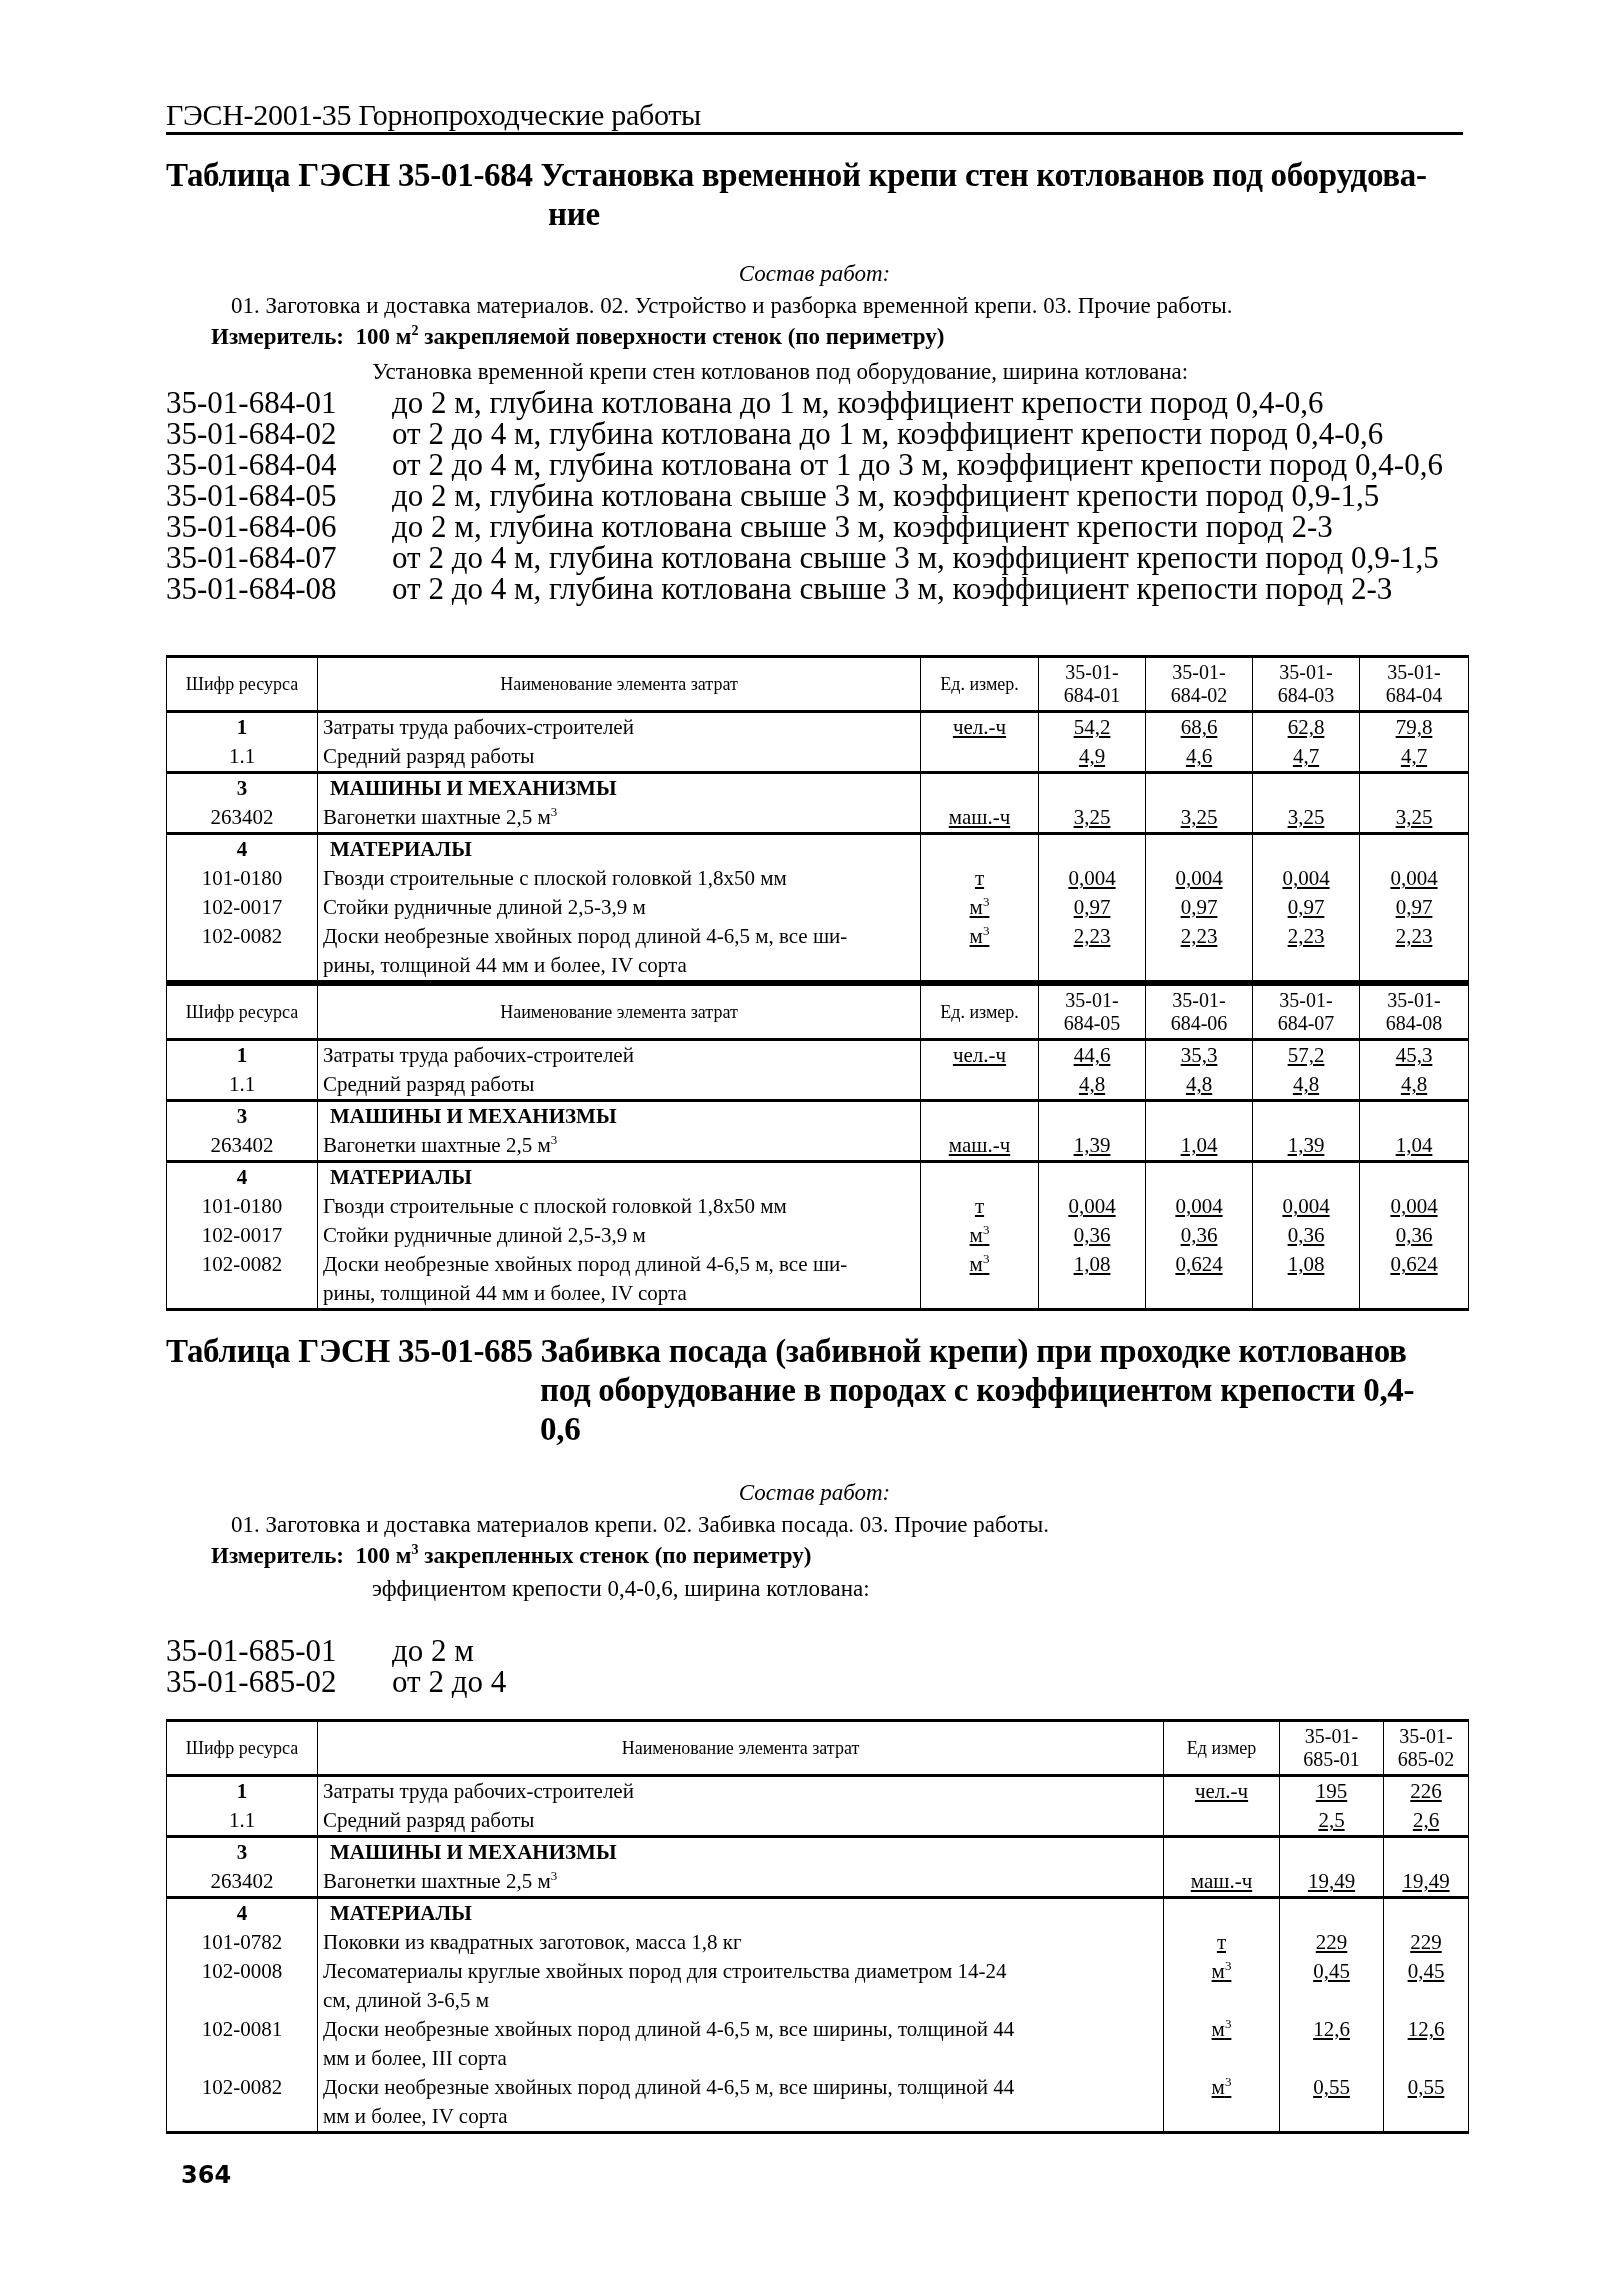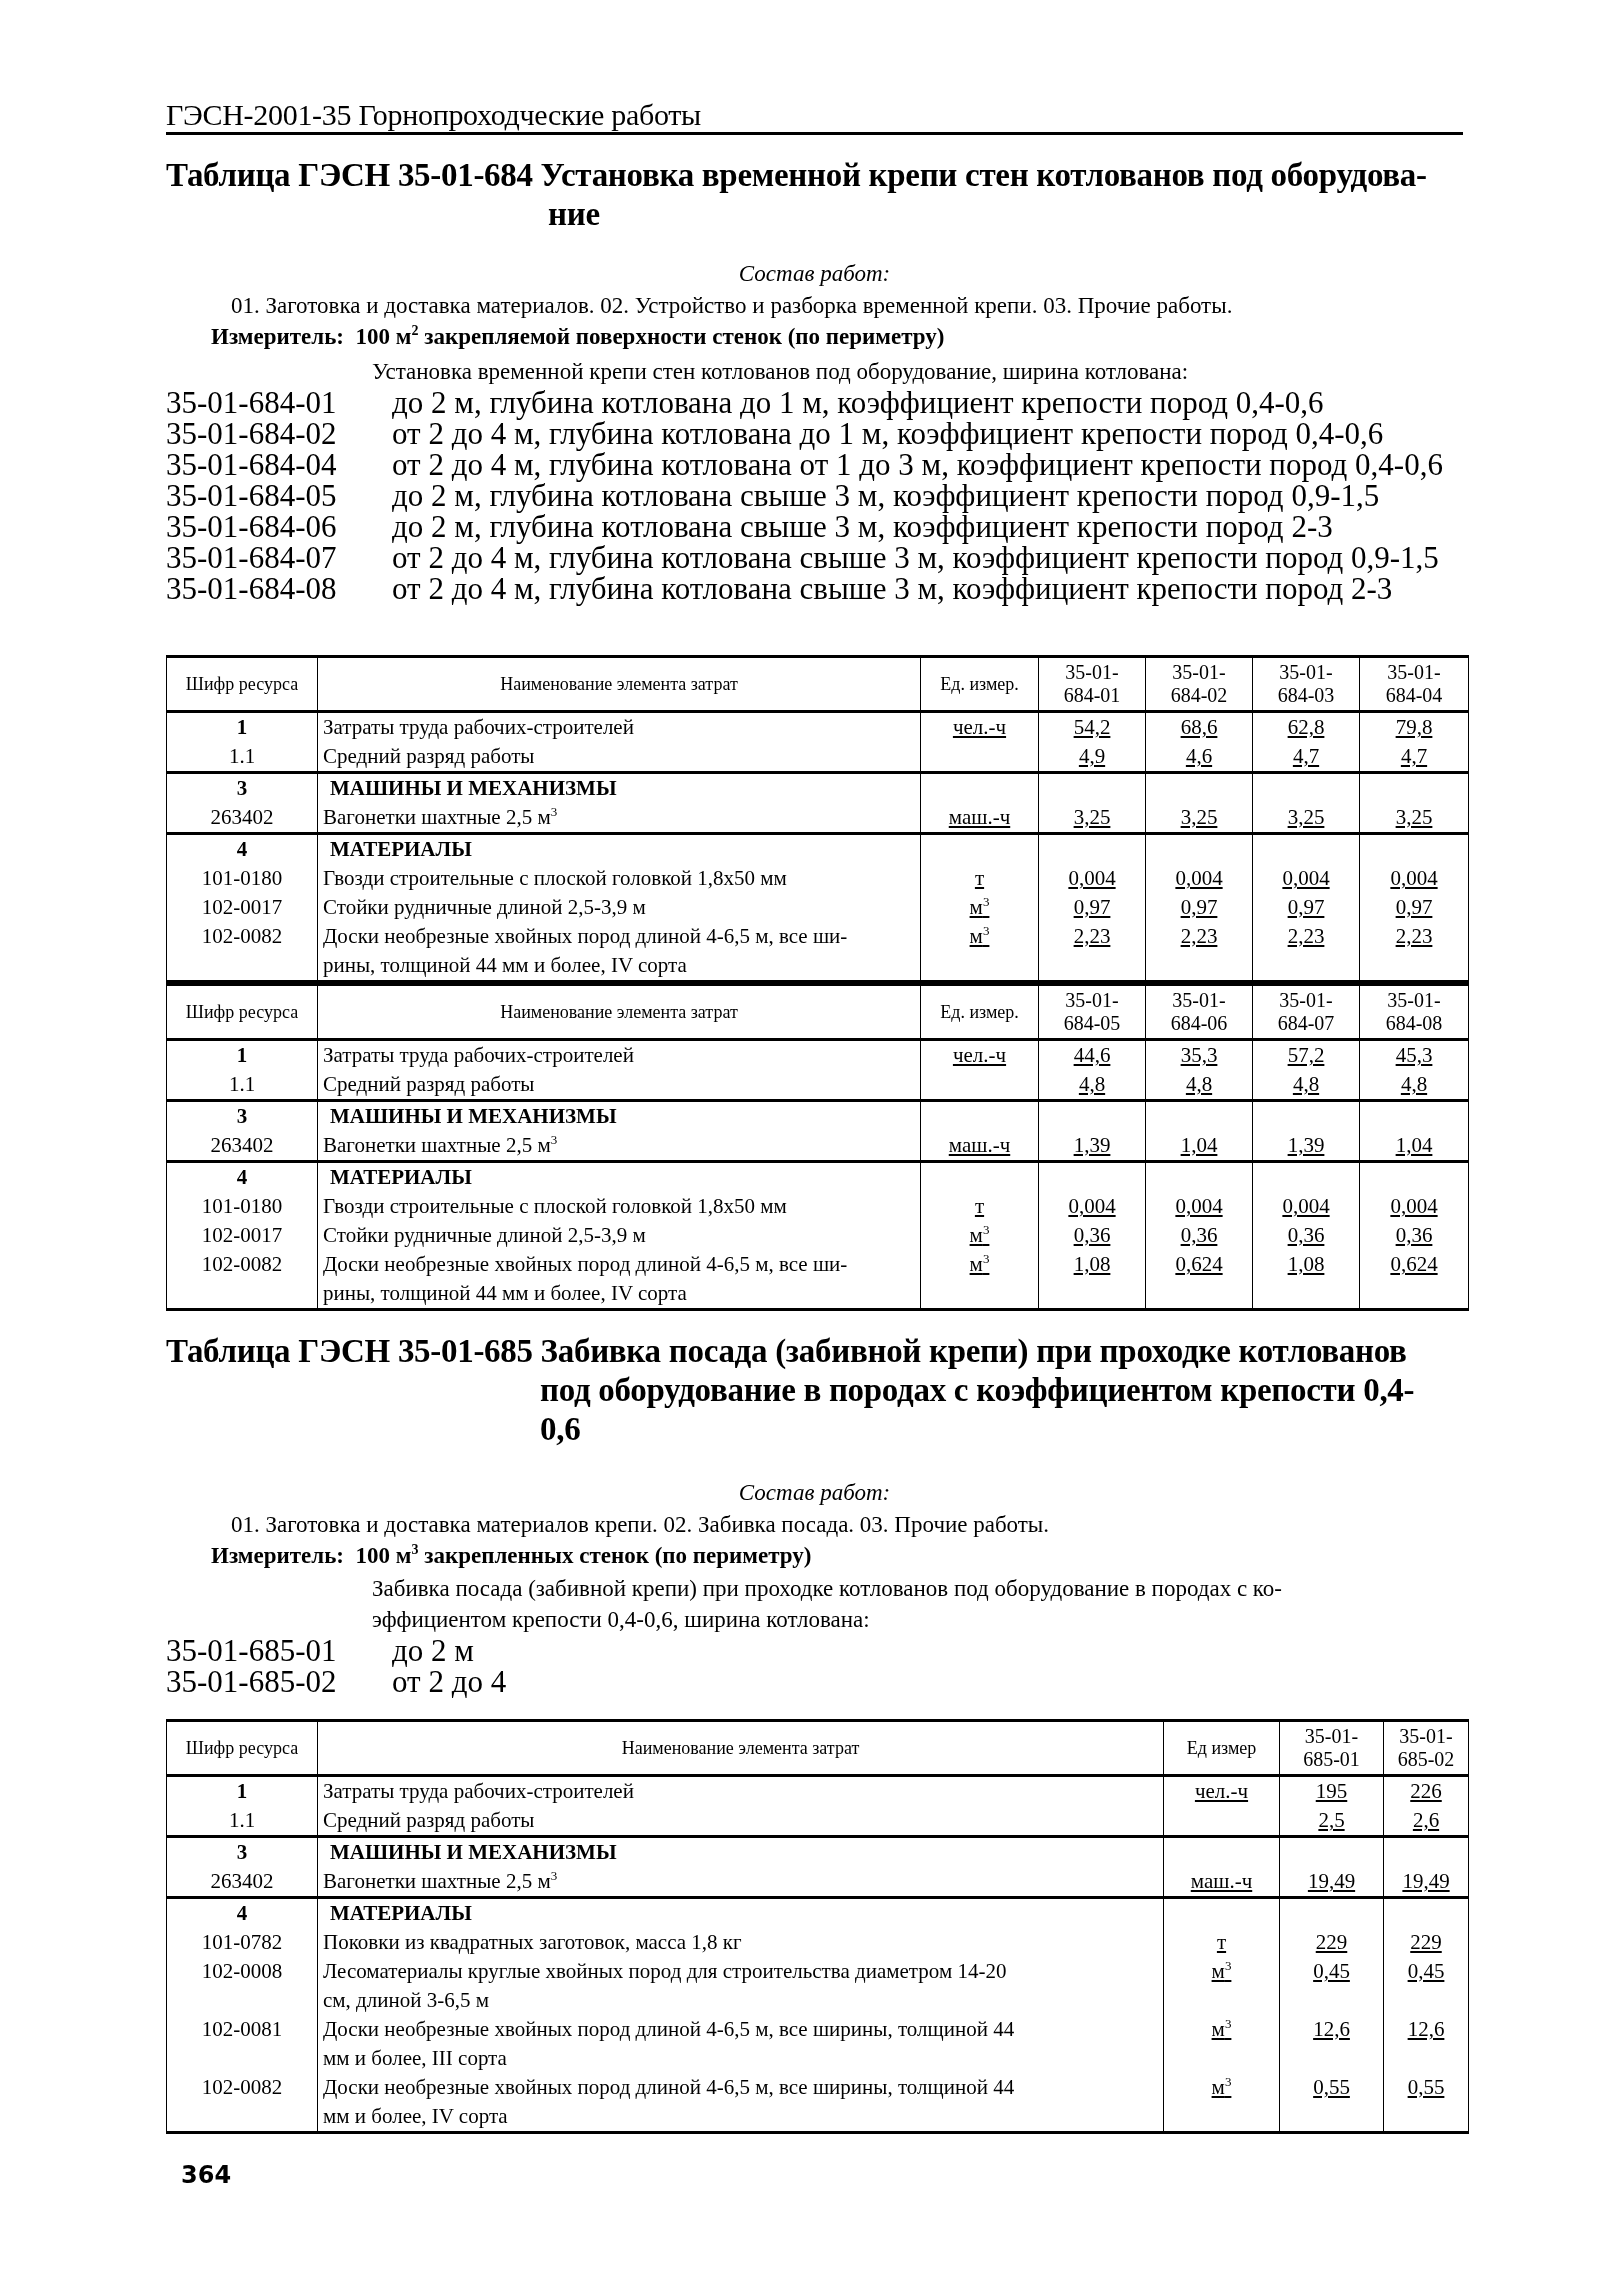--- a/index.html
+++ b/index.html
@@ -385,21 +385,20 @@
     <span class="cont2">под оборудование в породах с коэффициентом крепости 0,4-</span>
     <span class="cont2">0,6</span>
   </div>
 
   <div class="composition-label" style="top:1480px;">Состав работ:</div>
   <div class="composition-text" style="top:1512px;">01. Заготовка и доставка материалов крепи. 02. Забивка посада. 03. Прочие работы.</div>
   <div class="measure" style="top:1543px;">
     <span>Измеритель:</span>&nbsp;&nbsp;<span>100 м</span><sup>3</sup><span> закрепленных стенок (по периметру)</span>
   </div>
   <div class="intro" style="top:1573px;">
-    <span class="wrap">Забивка посада (забивной крепи) при проходке котлованов под оборудование в породах с ко-</span>
     <span class="wrap">эффициентом крепости 0,4-0,6, ширина котлована:</span>
   </div>
 
   <div class="code-list" style="top:1635px;">
     <div class="code-row">
         <span class="code">35-01-685-01</span>
         <span>до 2 м</span>
       </div>
     <div class="code-row">
         <span class="code">35-01-685-02</span>
@@ -479,21 +478,21 @@
         <span class="line">102-0008</span>
             <span class="line"></span>
         <span class="line">102-0081</span>
             <span class="line"></span>
         <span class="line">102-0082</span>
             <span class="line"></span>
       </td>
       <td>
         <span class="line bold-hdr">МАТЕРИАЛЫ</span>
         <span class="line">Поковки из квадратных заготовок, масса 1,8 кг</span>
-        <span class="line">Лесоматериалы круглые хвойных пород для строительства диаметром 14-20</span>
+        <span class="line">Лесоматериалы круглые хвойных пород для строительства диаметром 14-24</span>
         <span class="line">см, длиной 3-6,5 м</span>
         <span class="line">Доски необрезные хвойных пород длиной 4-6,5 м, все ширины, толщиной 44</span>
         <span class="line">мм и более, III сорта</span>
         <span class="line">Доски необрезные хвойных пород длиной 4-6,5 м, все ширины, толщиной 44</span>
         <span class="line">мм и более, IV сорта</span>
       </td>
       <td class="c-unit">
         <span class="line"></span>
         <span class="line">т</span>
         <span class="line"><span>м</span><sup>3</sup></span>

